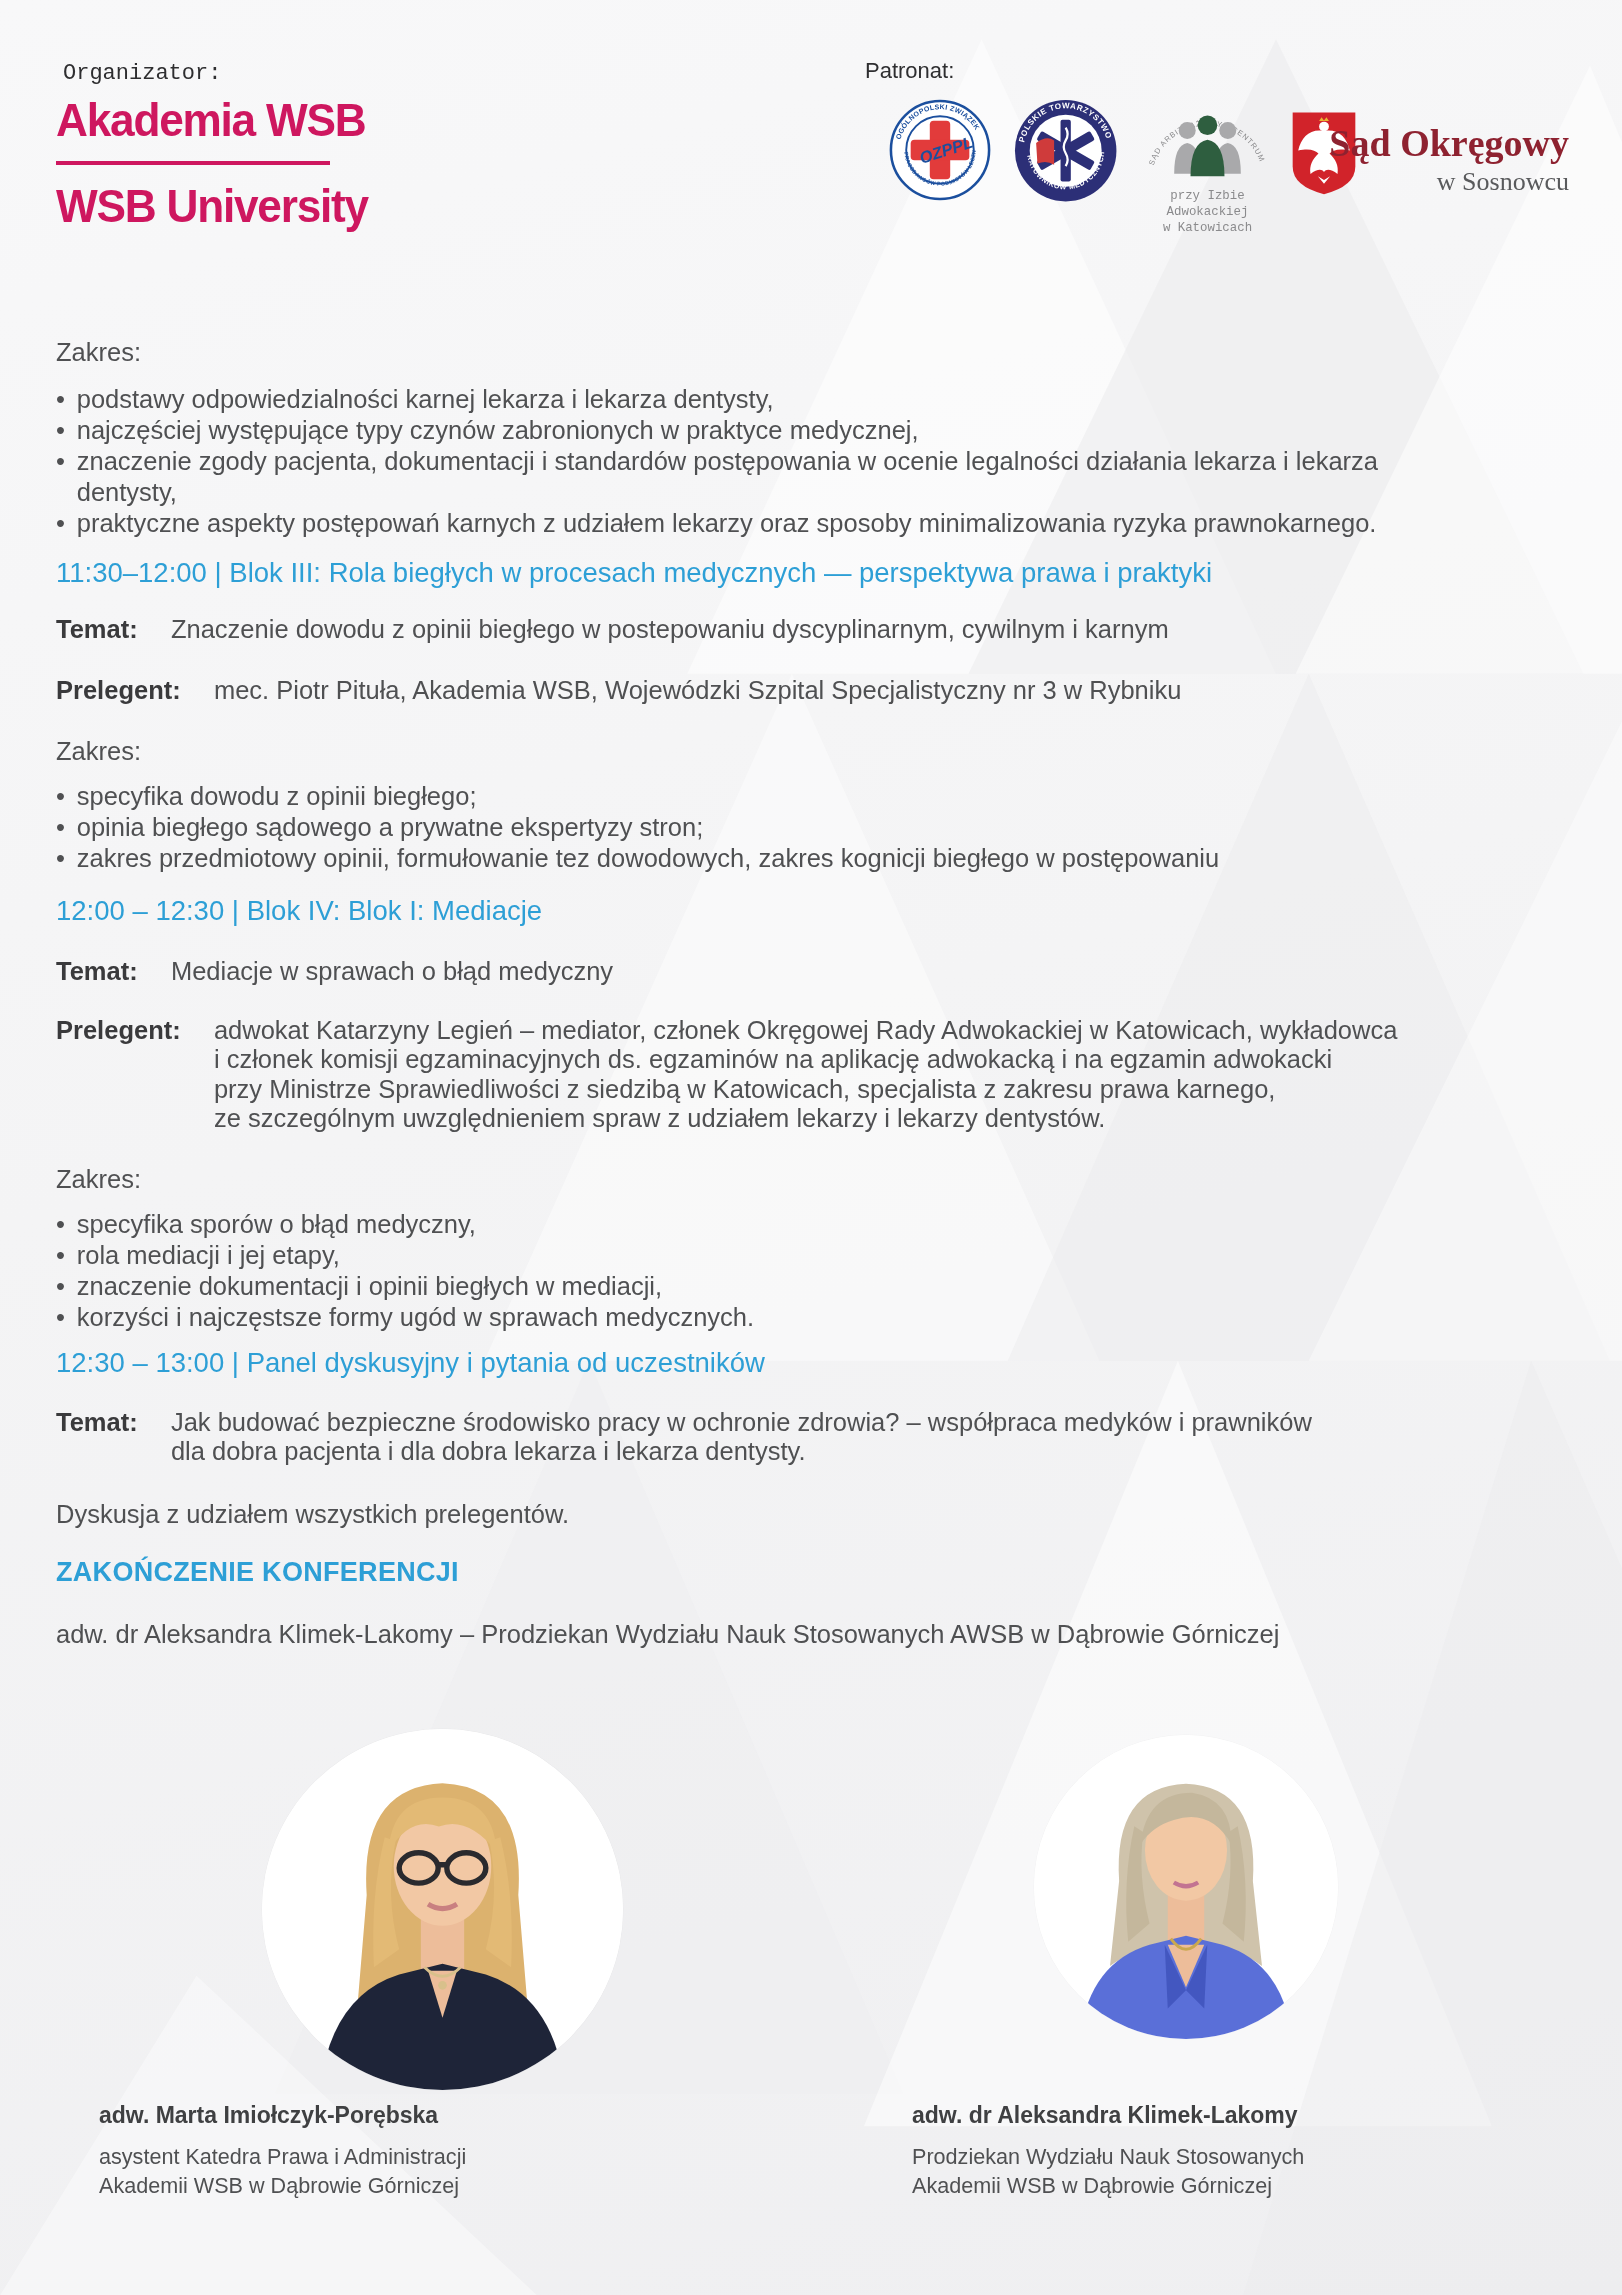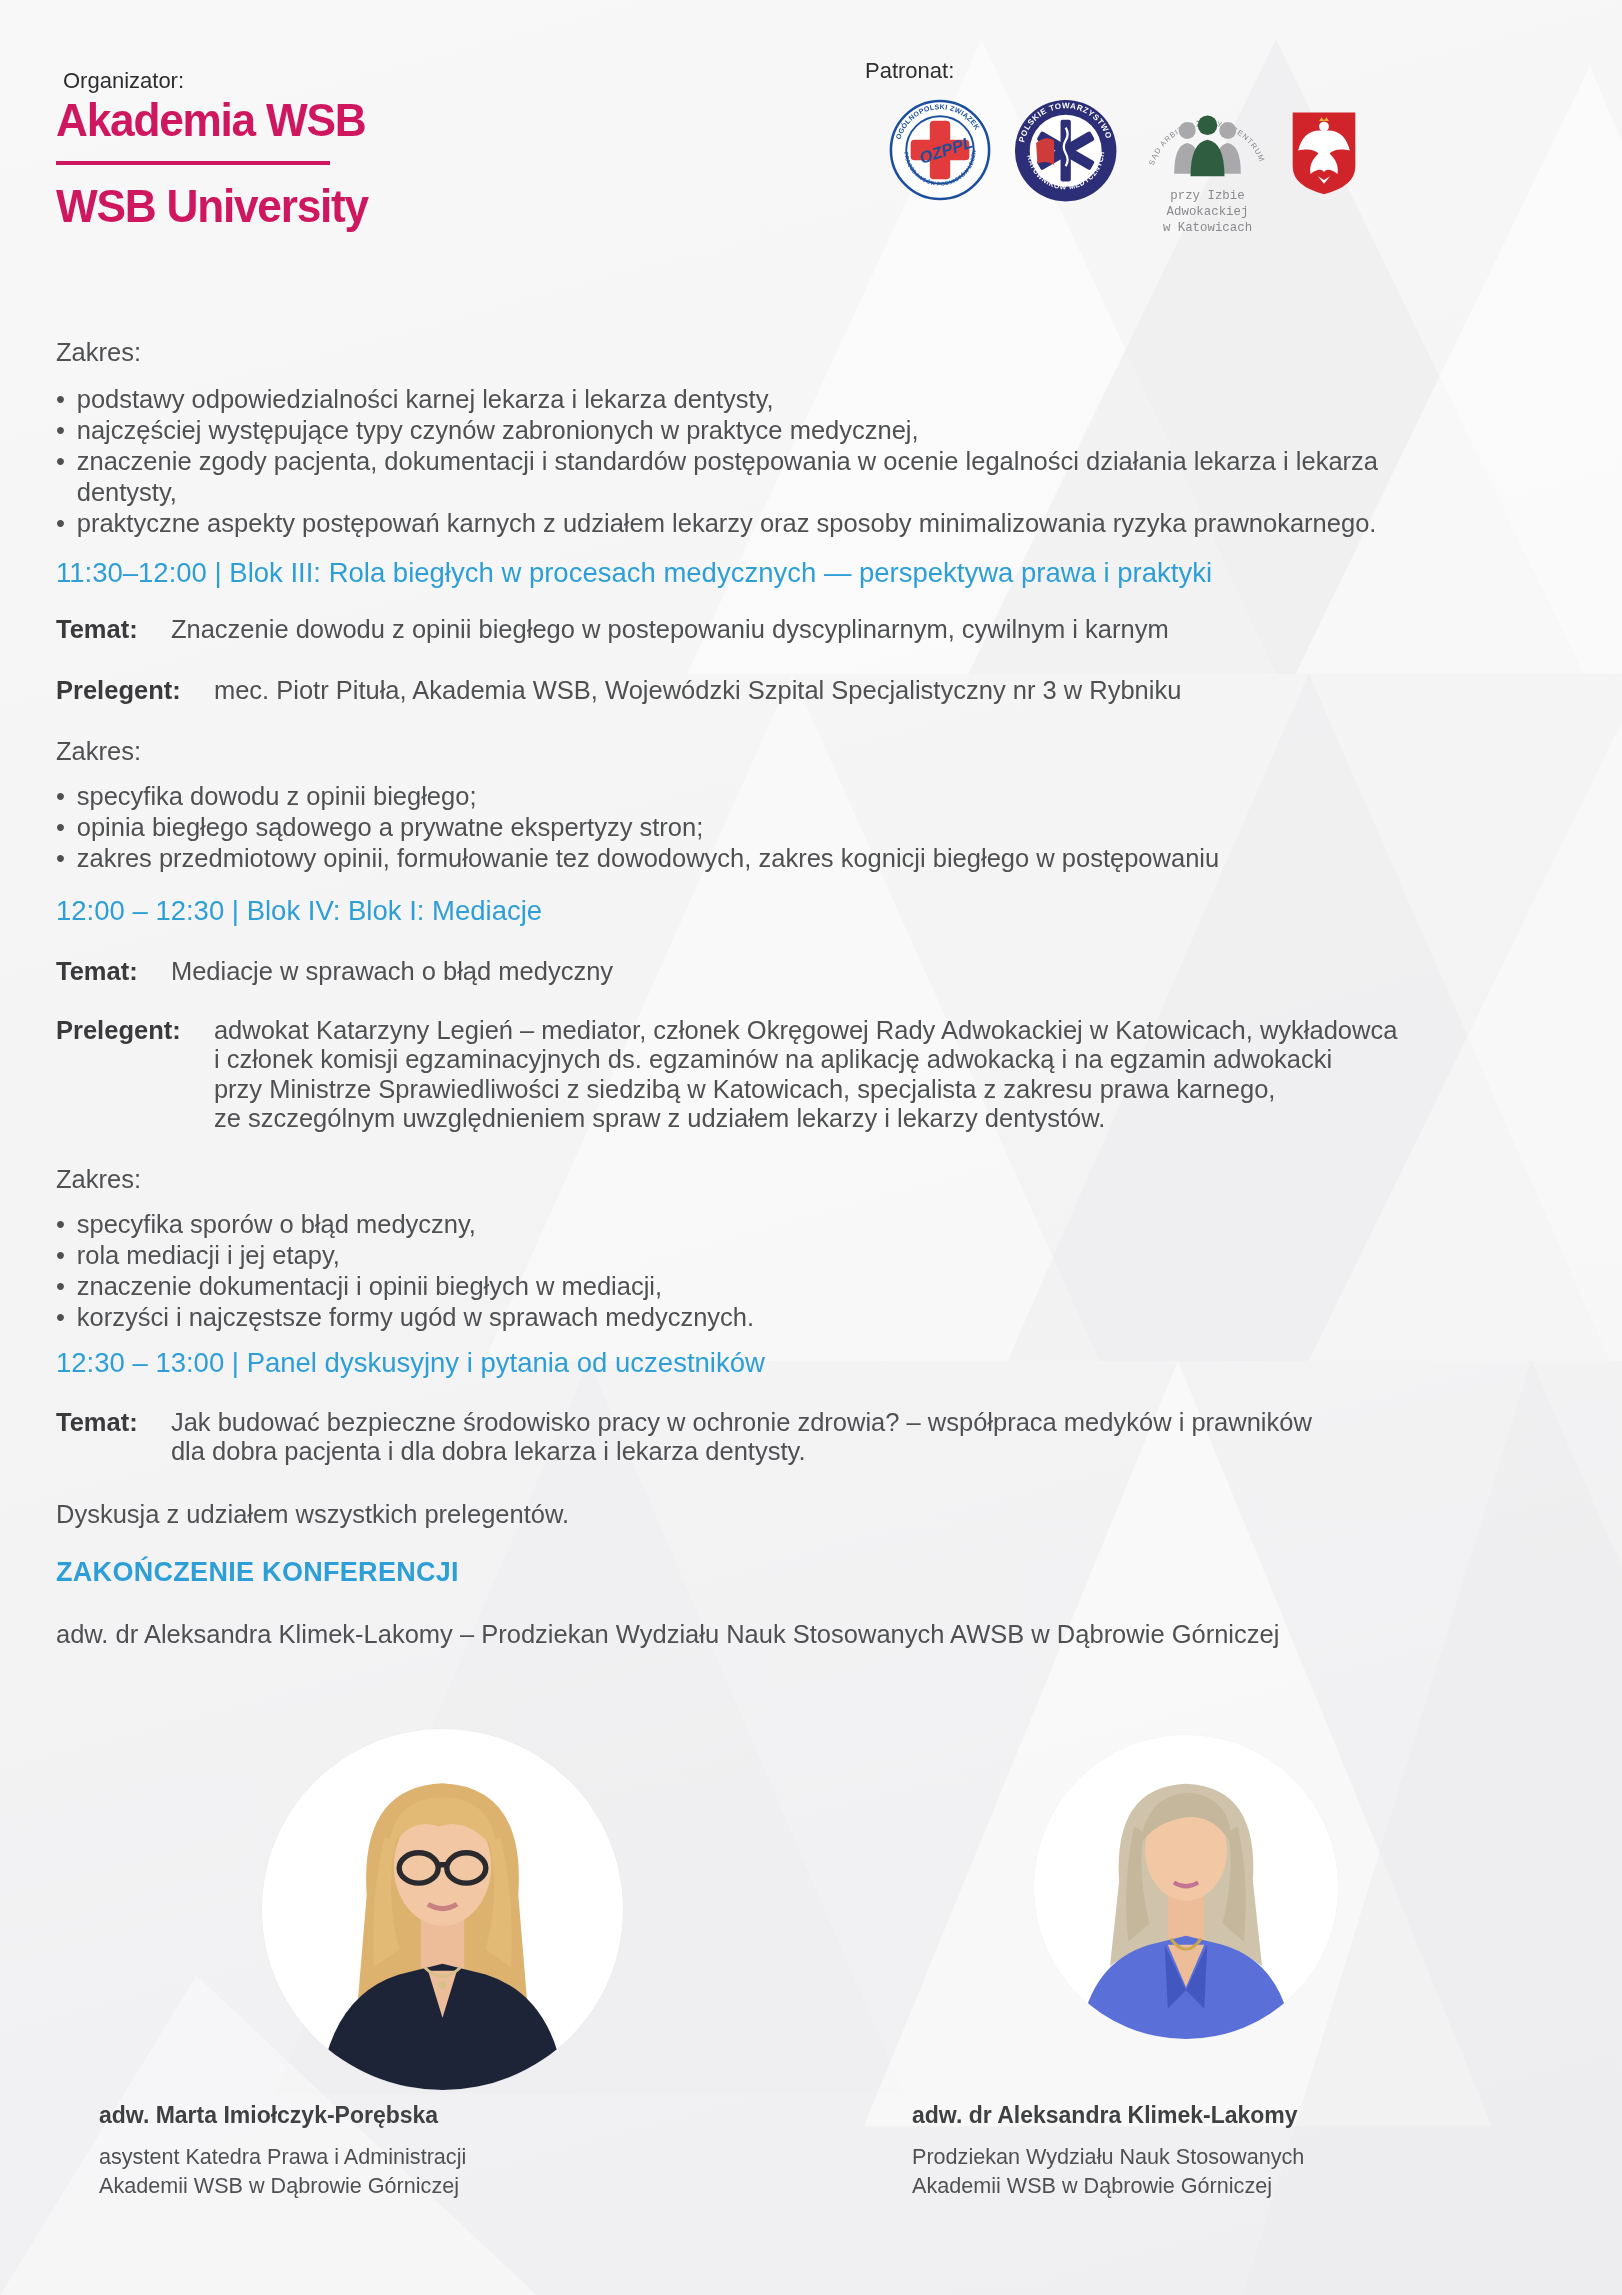--- a/index.html
+++ b/index.html
@@ -3,21 +3,21 @@
 <meta charset="utf-8">
 <style>
   * { margin:0; padding:0; box-sizing:border-box; }
   body { width:1623px; height:2295px; font-family:"Liberation Sans", sans-serif; }
   .page { position:relative; width:1623px; height:2295px; overflow:hidden;
           background:linear-gradient(165deg,#f8f8f9 0%,#f4f4f5 45%,#efeff1 100%); }
   .bg-svg { position:absolute; left:0; top:0; }
 
   
   .small-label { position:absolute; font-size:22px; color:#2e2e30; }
-  .organizer-label { left:63px; top:68px; }
+  .organizer-label { left:63px; top:61px;font-family:Liberation Mono, monospace; }
   .patron-label { left:865px; top:58px; }
   .logo-block { position:absolute; left:56px; top:96px; width:281px; }
   .logo-line { font-size:47px; font-weight:bold; color:#ce175f; letter-spacing:-1.3px;
                line-height:1.0; transform:scaleX(.94); transform-origin:left; white-space:nowrap; }
   .logo-divider { width:274px; height:3.3px; background:#ce175f; margin:18.3px 0 17px 0; }
 
   
   .patron-logo { position:absolute; }
   .court-text { position:absolute; right:54px; top:124px; text-align:right; }
   .court-title { font-family:"Liberation Serif", serif; font-weight:bold; font-size:38px; color:#8e2230; line-height:1.0; }
@@ -141,20 +141,24 @@
   <div class="patron-logo" style="left:1290px; top:110px; width:68px; height:86px;">
     <svg viewBox="0 0 110 140" width="68" height="86">
       <path d="M4,4 H106 V92 Q106,124 55,137 Q4,124 4,92 Z" fill="#d1232a"></path>
       <polygon points="47,18 51,12 55,17 59,12 63,18" fill="#e8b733"></polygon>
       <circle cx="55" cy="27" r="8" fill="#ffffff"></circle>
       <path d="M55,34 C32,30 18,44 13,66 C30,62 41,65 46,71 C36,80 31,91 33,104 C43,97 51,95 55,101 C59,95 67,97 77,104 C79,91 74,80 64,71 C69,65 80,62 97,66 C92,44 78,30 55,34 Z" fill="#ffffff"></path>
       <polygon points="45,108 55,120 65,108 55,114" fill="#ffffff"></polygon>
     </svg>
   </div>
 
+  <div class="court-text">
+    <div class="court-title">Sąd Okręgowy</div>
+    <div class="court-sub">w Sosnowcu</div>
+  </div>
 
   <div class="section" style="top:337px;">
     <div class="plain-label">Zakres:</div>
     <div class="bullets">
       <div class="bullet-row">
           <span class="dot">•</span>
           <span class="btxt">podstawy odpowiedzialności karnej lekarza i lekarza dentysty,</span>
         </div>
       <div class="bullet-row">
           <span class="dot">•</span>

